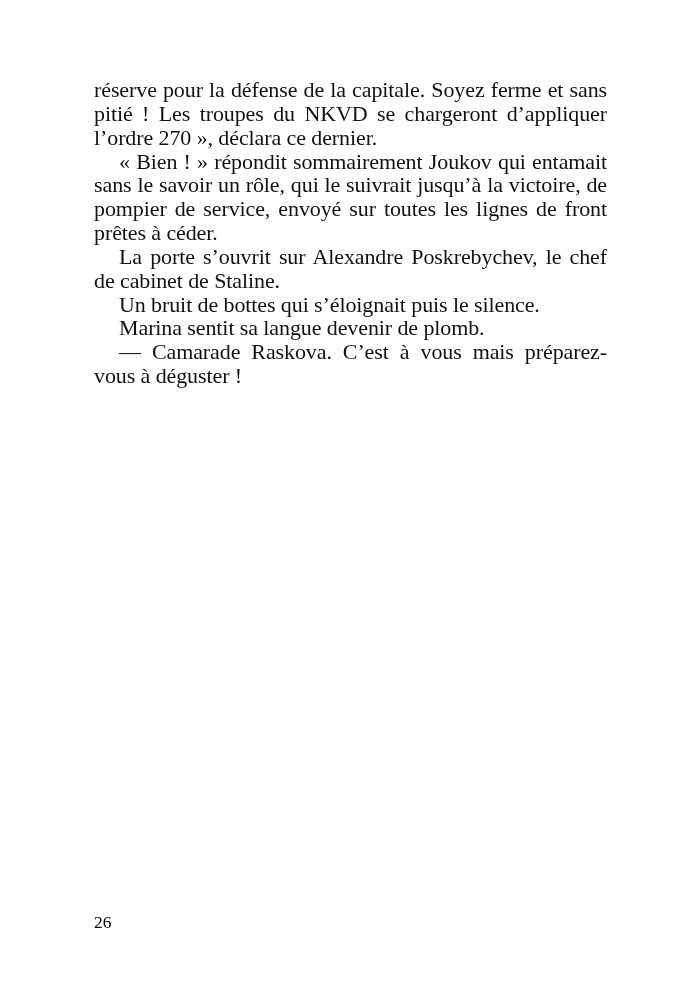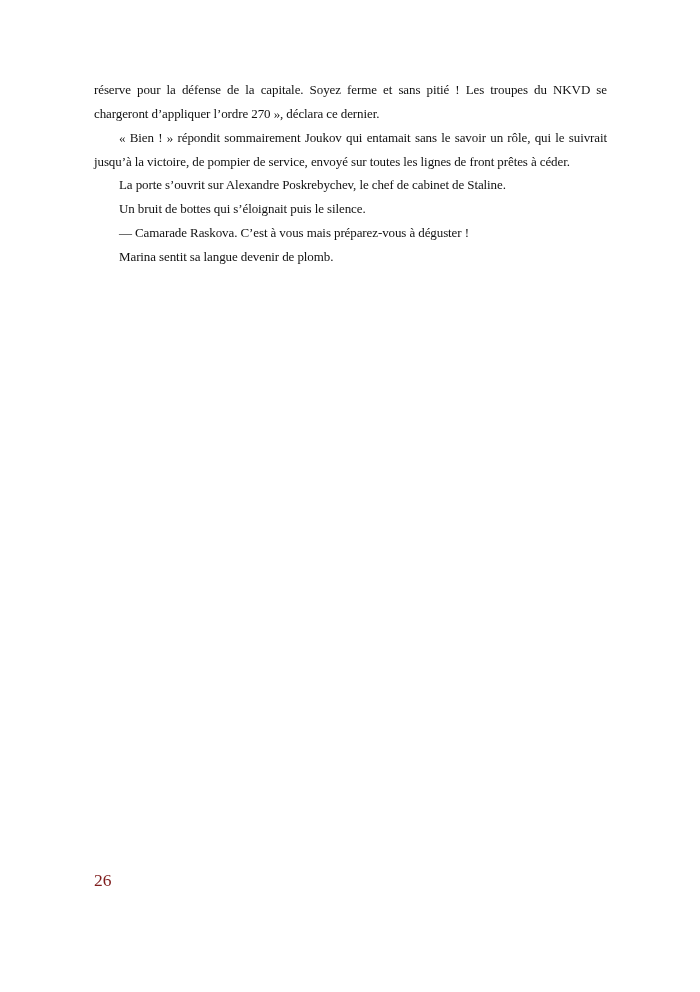--- a/index.html
+++ b/index.html
@@ -20,50 +20,50 @@
       left: 0; top: 0;
       width: 700px;
       height: 992px;
       background: #ffffff;
     }
     .text-block {
       position: absolute;
       left: 94px;
       top: 78px;
       width: 513px;
-      font-size: 13px;
+      font-size: 22px;
       line-height: 23.85px;
       text-align: justify;
       letter-spacing: -0.1px;
     }
     .para {
       margin: 0;
       text-indent: 25px;
       text-align: justify;
       hyphens: none;
     }
     .para.no-indent {
       text-indent: 0;
     }
     .page-number {
       position: absolute;
       left: 94px;
-      top: 869px;
+      top: 911px;
       font-size: 17.5px;
       line-height: 22px;
-      color: #7f1d1d;
+      color: #000000;
     }
   </style>
 </head>
 <body>
 
 <div class="page">
   <div class="text-block">
     <p class="para no-indent">réserve pour la défense de la capitale. Soyez ferme et sans pitié ! Les troupes du NKVD se chargeront d’appliquer l’ordre 270 », déclara ce dernier.</p>
     <p class="para">« Bien ! » répondit sommairement Joukov qui entamait sans le savoir un rôle, qui le suivrait jusqu’à la victoire, de pompier de service, envoyé sur toutes les lignes de front prêtes à céder.</p>
     <p class="para">La porte s’ouvrit sur Alexandre Poskrebychev, le chef de cabinet de Staline.</p>
     <p class="para">Un bruit de bottes qui s’éloignait puis le silence.</p>
+    <p class="para">Marina sentit sa langue devenir de plomb.</p>
     <p class="para">— Camarade Raskova. C’est à vous mais préparez-vous à déguster !</p>
-    <p class="para">Marina sentit sa langue devenir de plomb.</p>
   </div>
 
   <div class="page-number">26</div>
 </div>
 
 </body></html>

